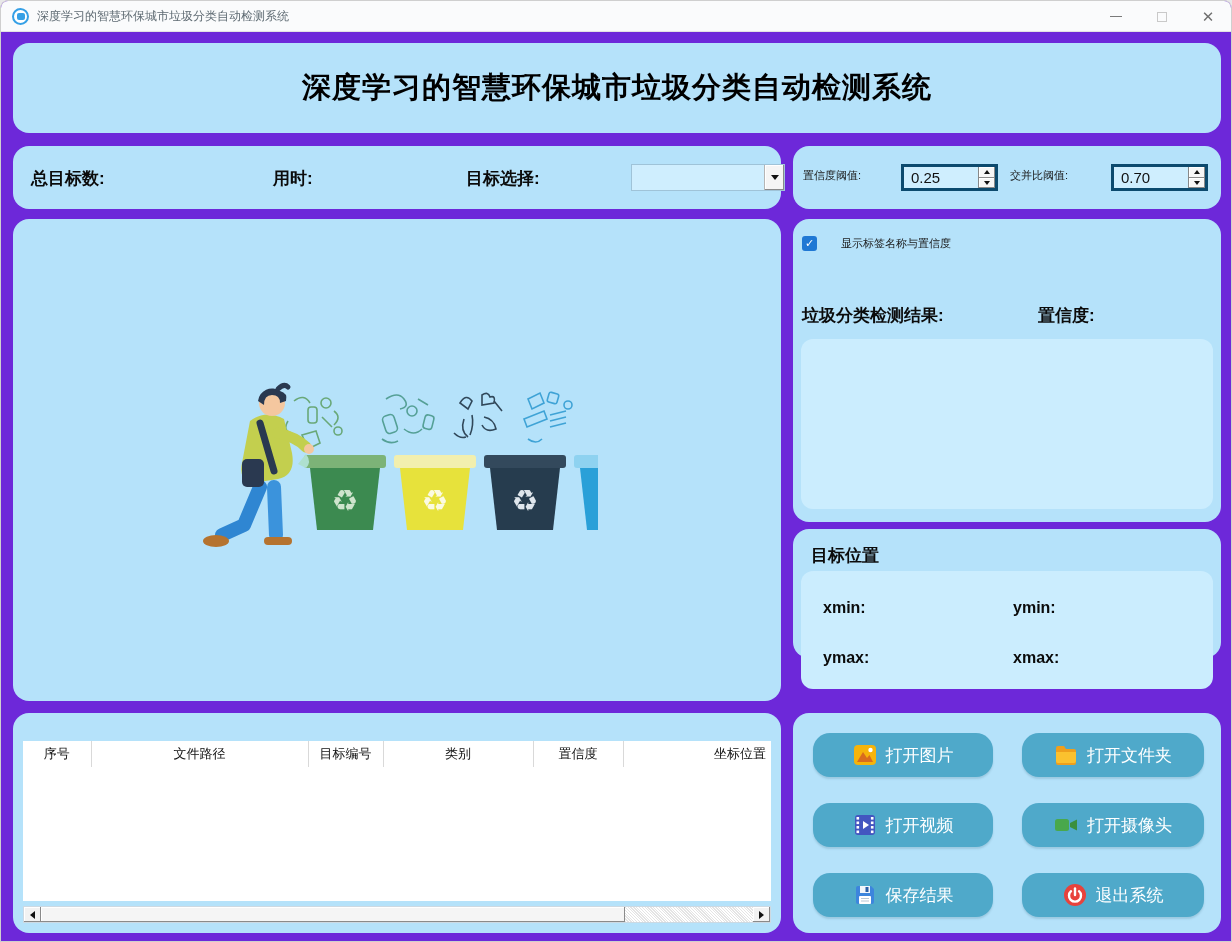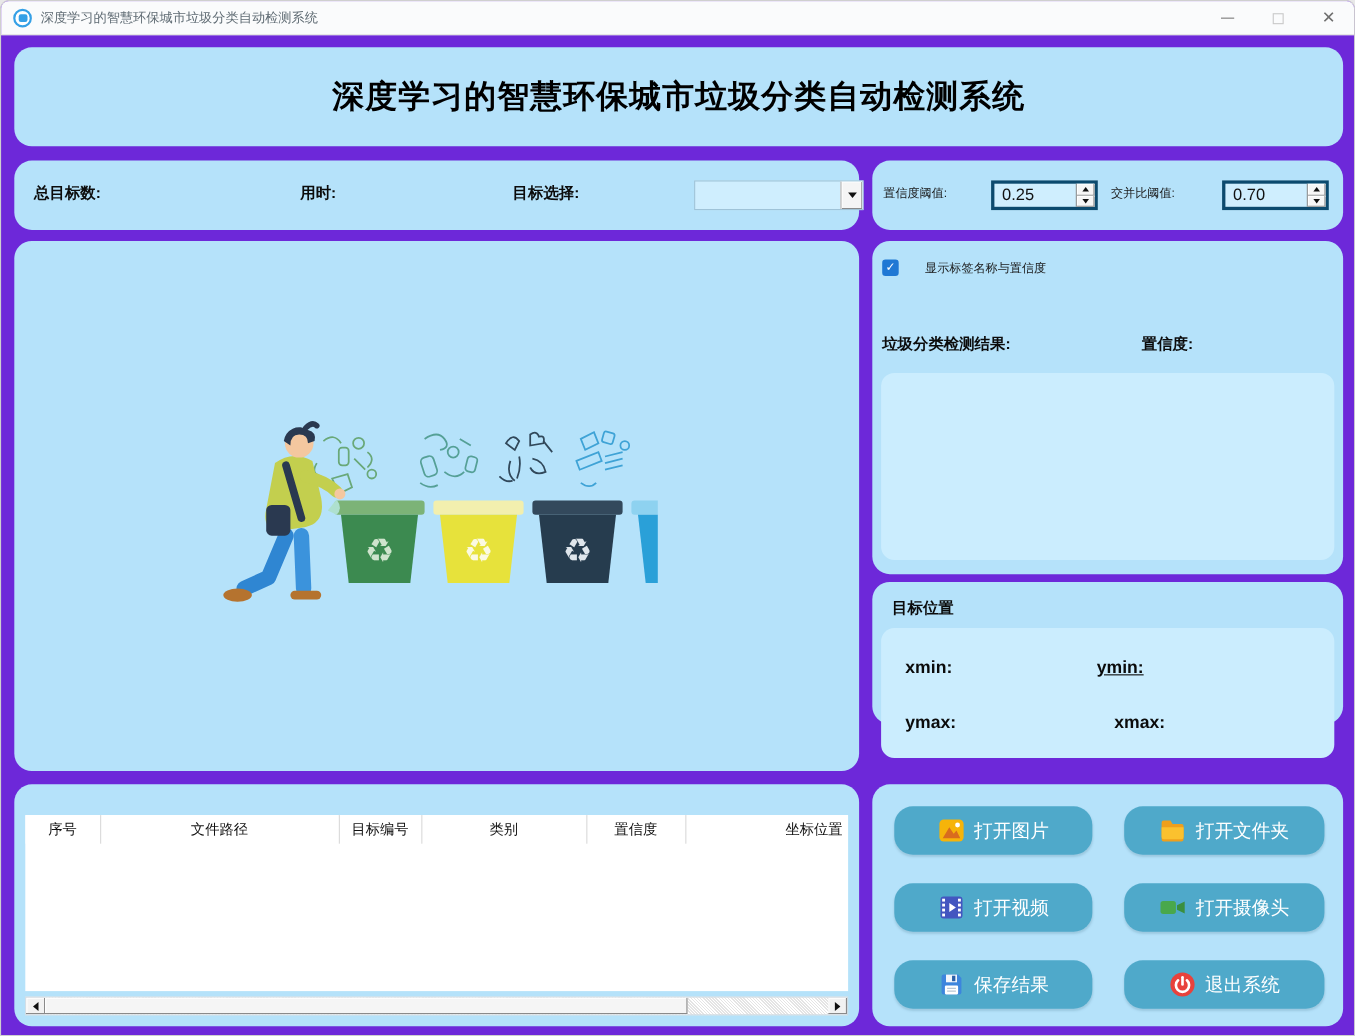--- a/index.html
+++ b/index.html
@@ -13,21 +13,21 @@
   .titlebar-text { font-size:12px; color:#5f6b73; margin-left:8px; }
   .win-controls { position:absolute; right:0; top:0; height:31px; display:flex; }
   .win-btn { width:46px; height:31px; display:flex; align-items:center; justify-content:center; color:#7a7a7a; }
   .glyph-min { width:12px; height:0; border-top:1px solid #7a7a7a; }
   .glyph-max { width:10px; height:10px; border:1px solid #c9c9c9; }
   .glyph-close { font-size:15px; color:#6f6f6f; line-height:1; }
 
   
   .panel { position:absolute; background:#b5e2fa; border-radius:16px; }
   .inner-box { position:absolute; background:#cbedfe; border-radius:12px; }
-  .blabel { font-size:14px; font-weight:bold; color:#0b0b0b; }
+  .blabel { font-size:17px; font-weight:bold; color:#0b0b0b; }
   .rlabel { font-size:11px; color:#1a1a1a; }
 
   
   .banner { left:12px; top:42px; width:1208px; height:90px; display:flex; align-items:center; justify-content:center; }
   .banner h1 { font-size:29px; font-weight:800; color:#000; letter-spacing:1px; }
 
   
   .stats { left:12px; top:145px; width:768px; height:63px; }
   .stats .blabel { position:absolute; top:21px; }
   .combo { position:absolute; left:618px; top:18px; width:154px; height:27px; background:#cfeefe; border:1px solid #9fc3d8; display:flex; }
@@ -241,21 +241,21 @@
       <span class="blabel" style="left:9px;">垃圾分类检测结果:</span>
       <span class="blabel" style="left:245px;">置信度:</span>
     </div>
     <div class="inner-box result-box"></div>
   </div>
 
   <div class="panel pos">
     <span class="blabel pos-title">目标位置</span>
     <div class="inner-box pos-box">
       <span class="blabel" style="left:22px; top:28px;">xmin:</span>
-      <span class="blabel" style="left:196px; top:28px;text-decoration:underline;">ymin:</span>
+      <span class="blabel" style="left:212px; top:28px;">ymin:</span>
       <span class="blabel" style="left:22px; top:78px;">ymax:</span>
       <span class="blabel" style="left:212px; top:78px;">xmax:</span>
     </div>
   </div>
 
   <div class="panel actions">
     <button class="btn" style="left:20px; top:20px;">
       <svg width="24" height="24" viewBox="0 0 24 24">
         <rect x="1" y="2" width="22" height="20" rx="4" fill="#f6b40a"></rect>
         <circle cx="17.5" cy="7" r="2.2" fill="#fff"></circle>

